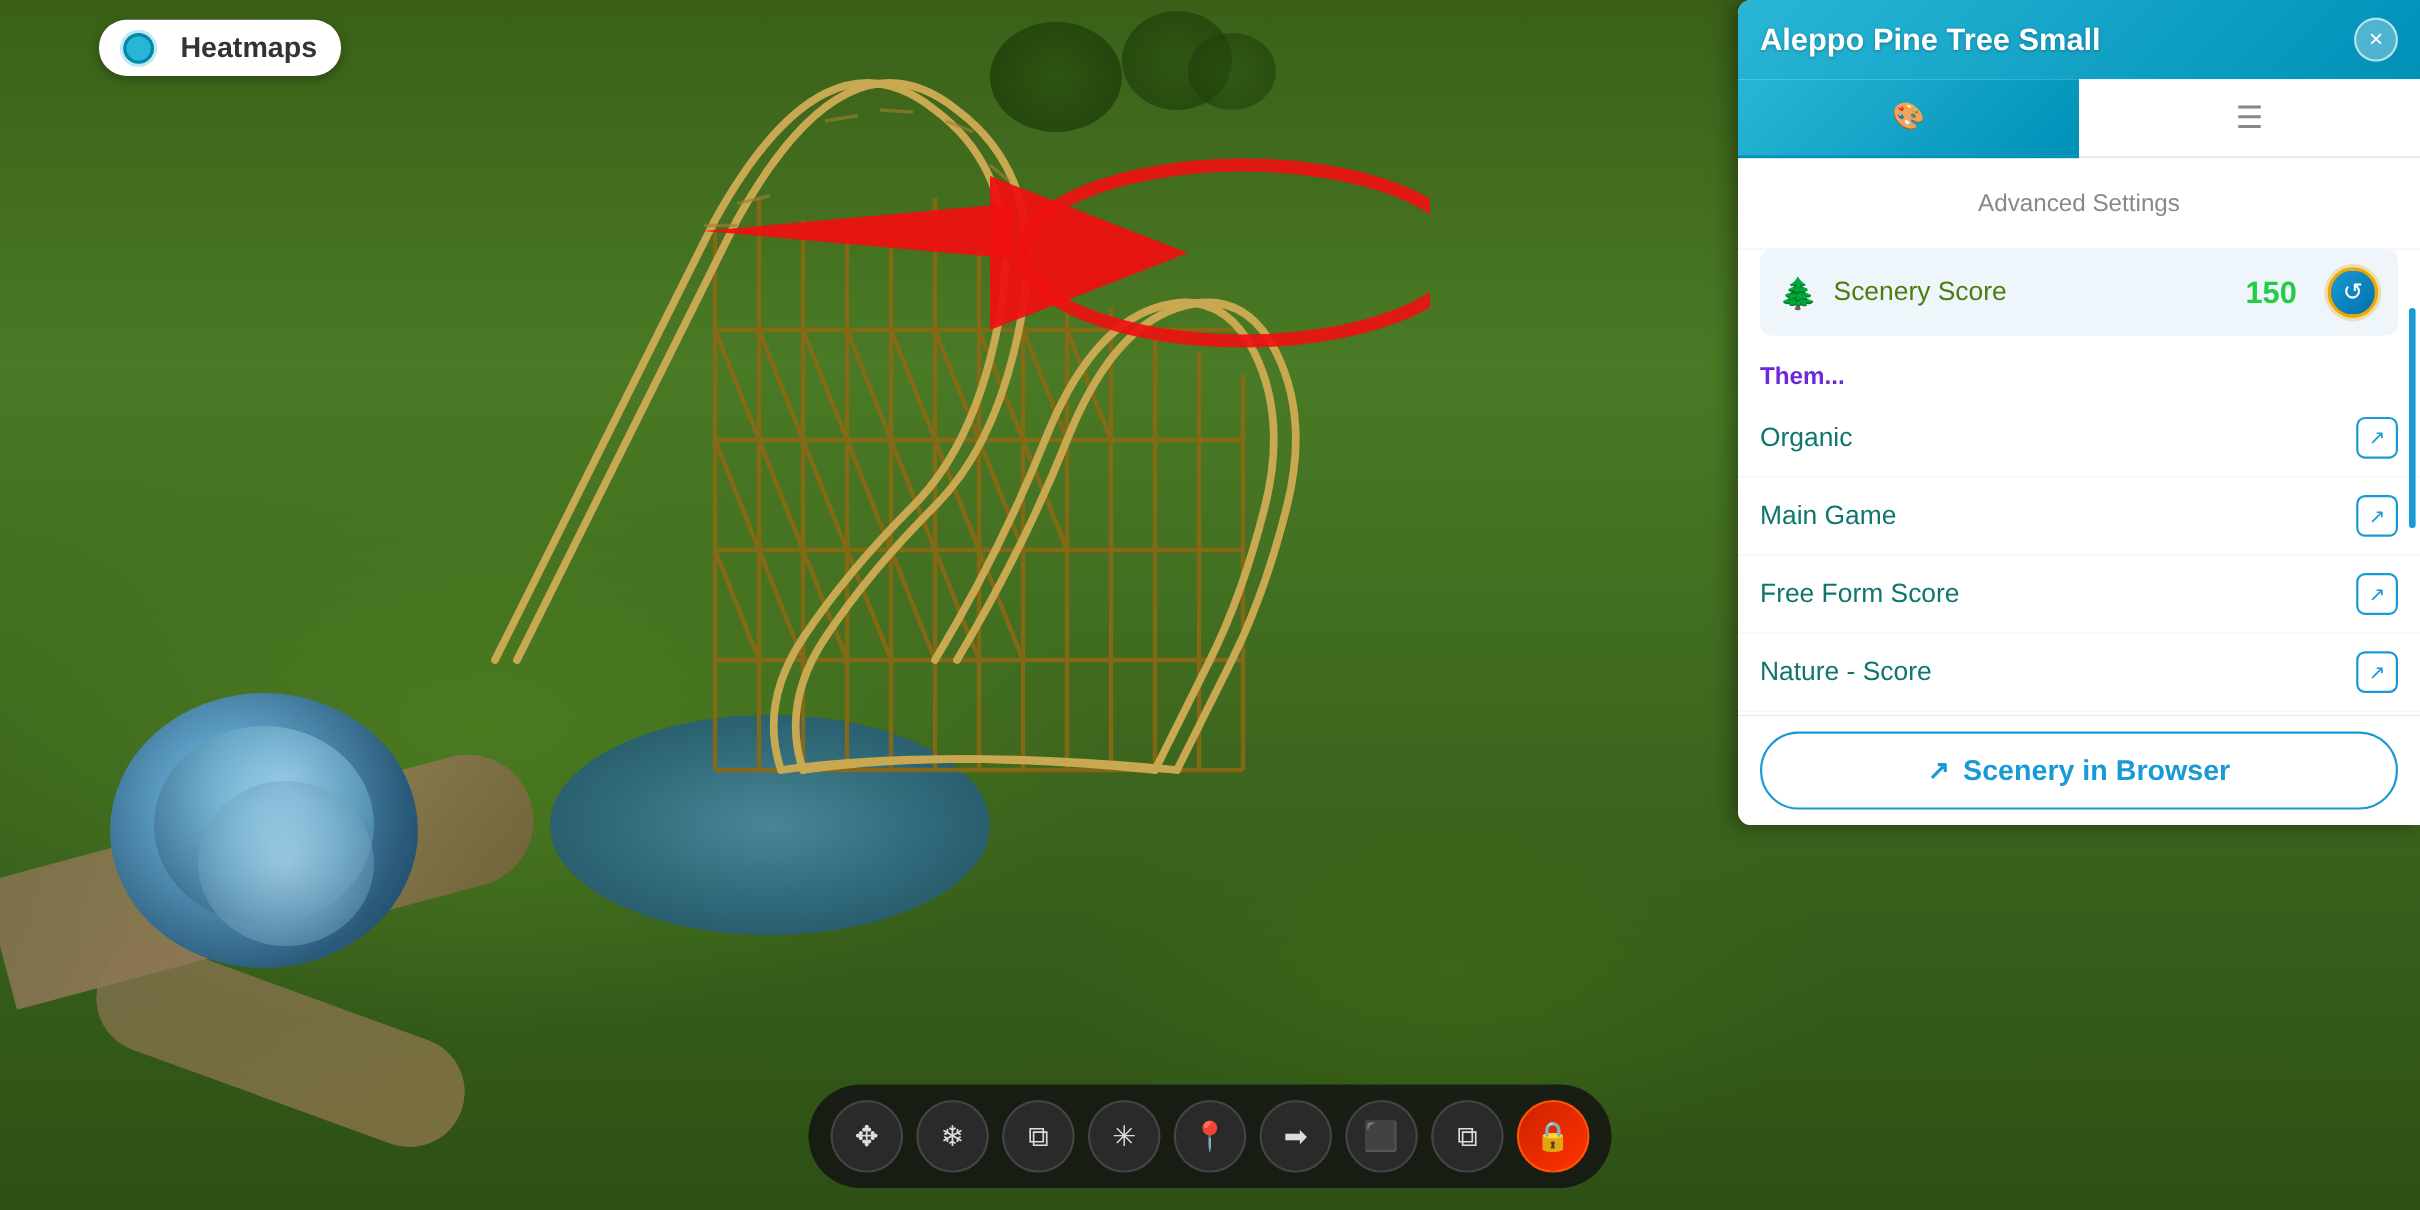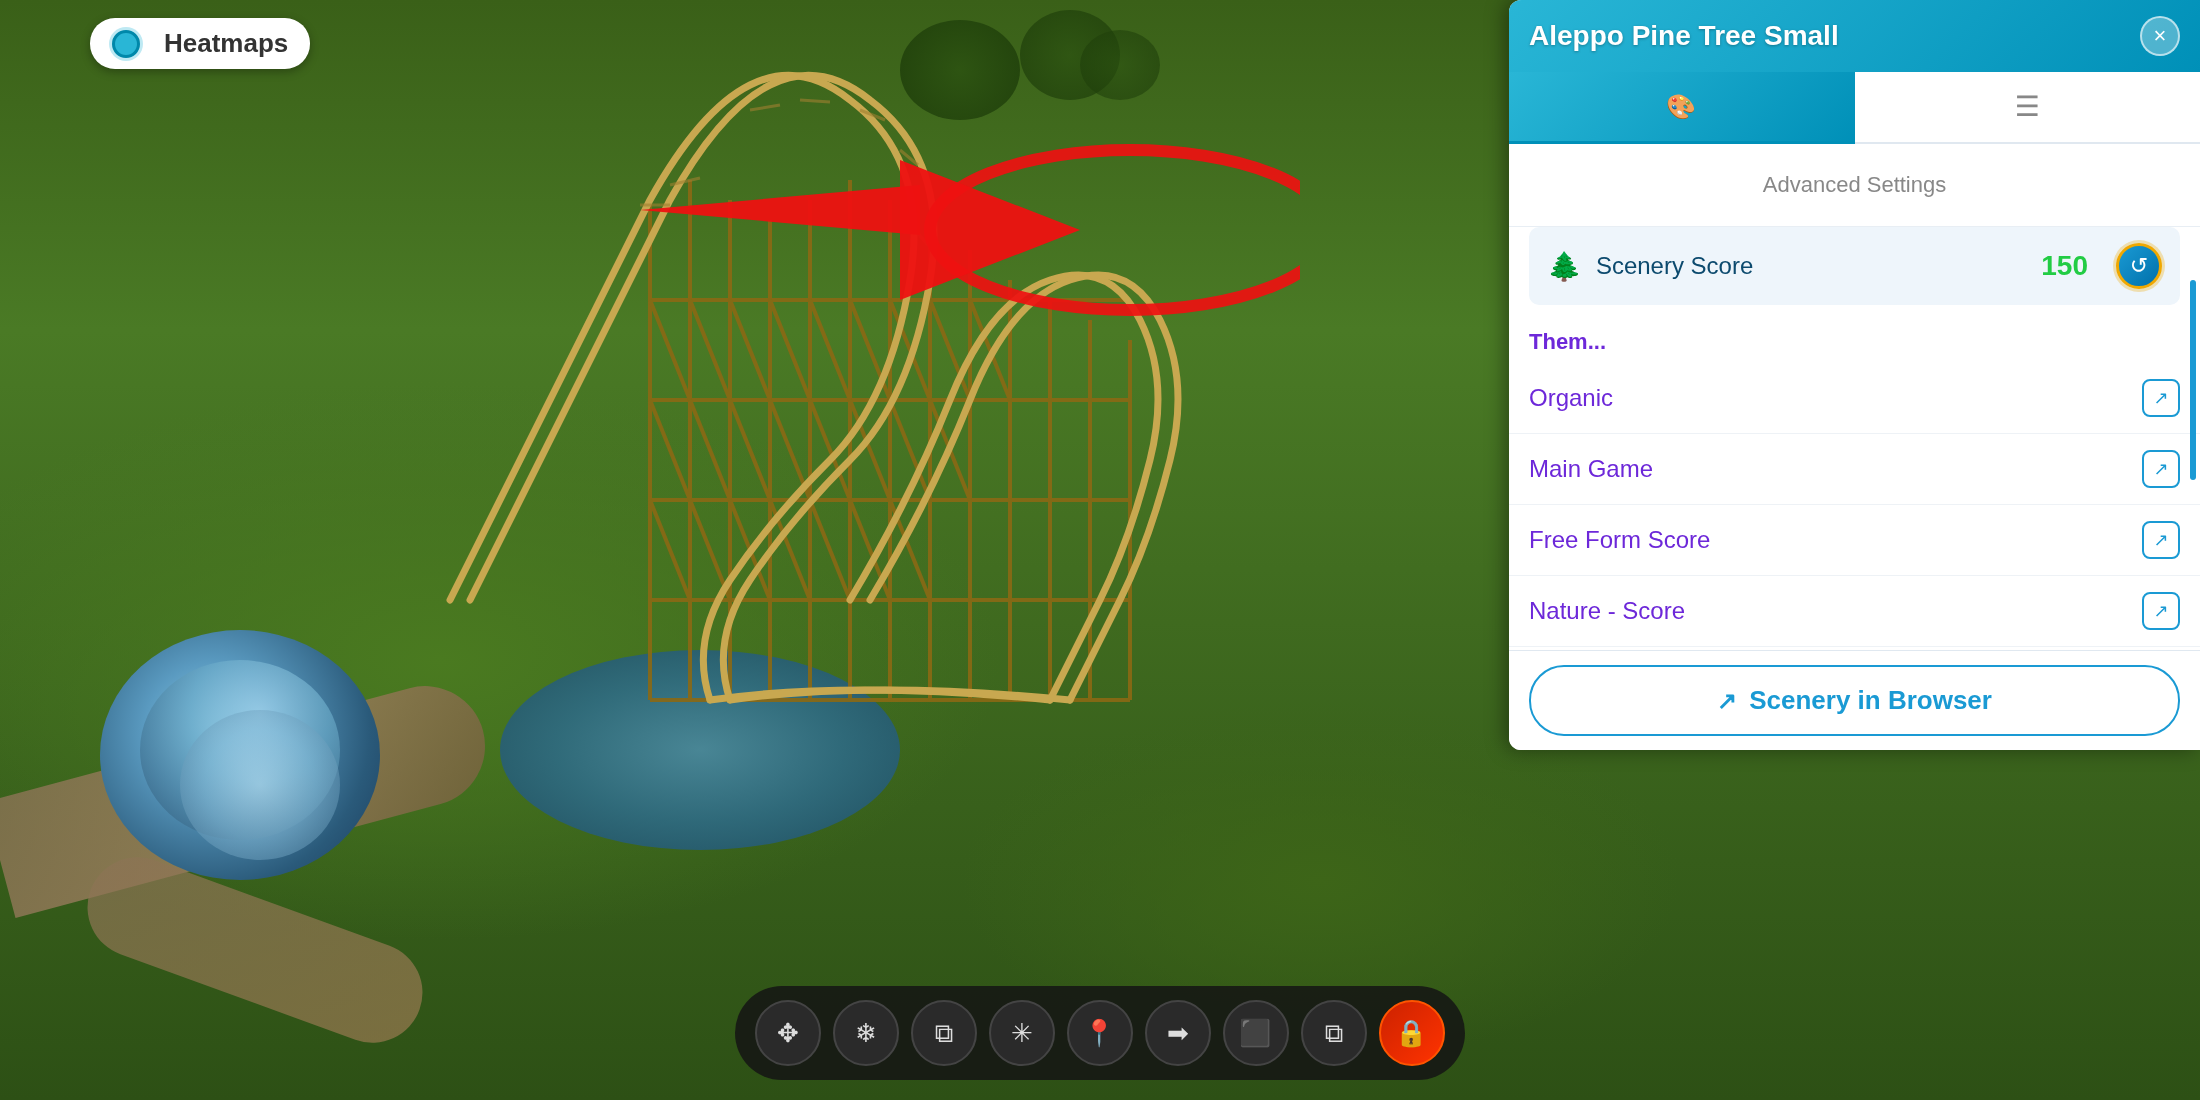--- a/index.html
+++ b/index.html
@@ -146,21 +146,21 @@
       background: #29b6d6;
       border: 3px solid #0088aa;
       box-shadow: 0 0 0 3px rgba(41,182,214,0.3);
     }
 
     
     .panel {
       position: absolute;
       top: 0;
       right: 0;
-      width: 691px;
+      width: 620px;
       height: 750px;
       background: #f0f4f8;
       border-radius: 12px 0 0 12px;
       box-shadow: -4px 0 20px rgba(0,0,0,0.4);
       display: flex;
       flex-direction: column;
       overflow: hidden;
     }
 
     .panel-header {
@@ -257,21 +257,21 @@
     }
 
     .tree-icon {
       font-size: 28px;
       color: #2a6a3a;
     }
 
     .scenery-label {
       flex: 1;
       font-size: 24px;
-      color: #0c4a6e;
+      color: #4d7c0f;
       font-weight: 500;
     }
 
     .scenery-value {
       font-size: 28px;
       font-weight: 700;
       color: #22cc44;
       margin-right: 14px;
     }
 
@@ -300,21 +300,21 @@
       display: flex;
       align-items: center;
       justify-content: space-between;
       padding: 16px 20px;
       border-bottom: 1px solid #eef2f6;
       cursor: pointer;
     }
 
     .theme-item-label {
       font-size: 24px;
-      color: #6d28d9;
+      color: #0f766e;
       font-weight: 400;
     }
 
     .external-link-icon {
       width: 38px; height: 38px;
       border-radius: 8px;
       border: 2px solid #1a9ad4;
       display: flex;
       align-items: center;
       justify-content: center;

